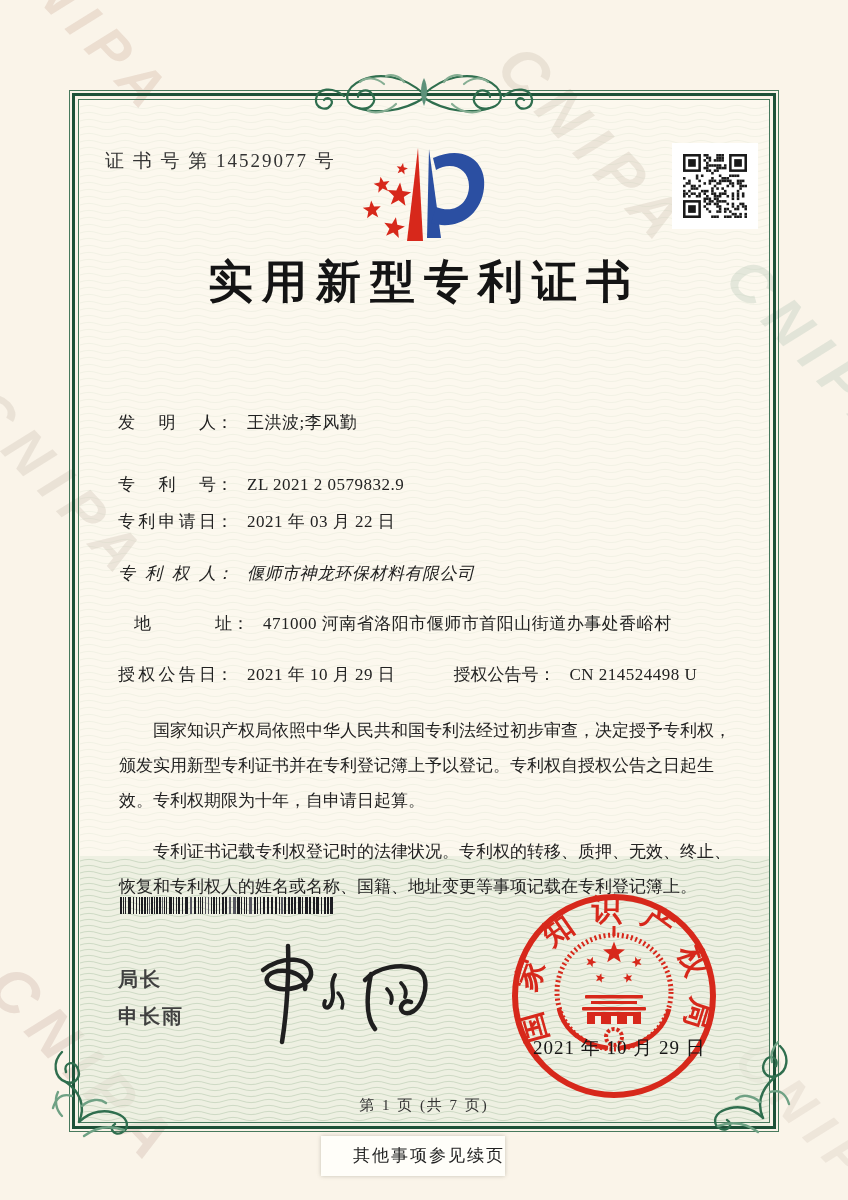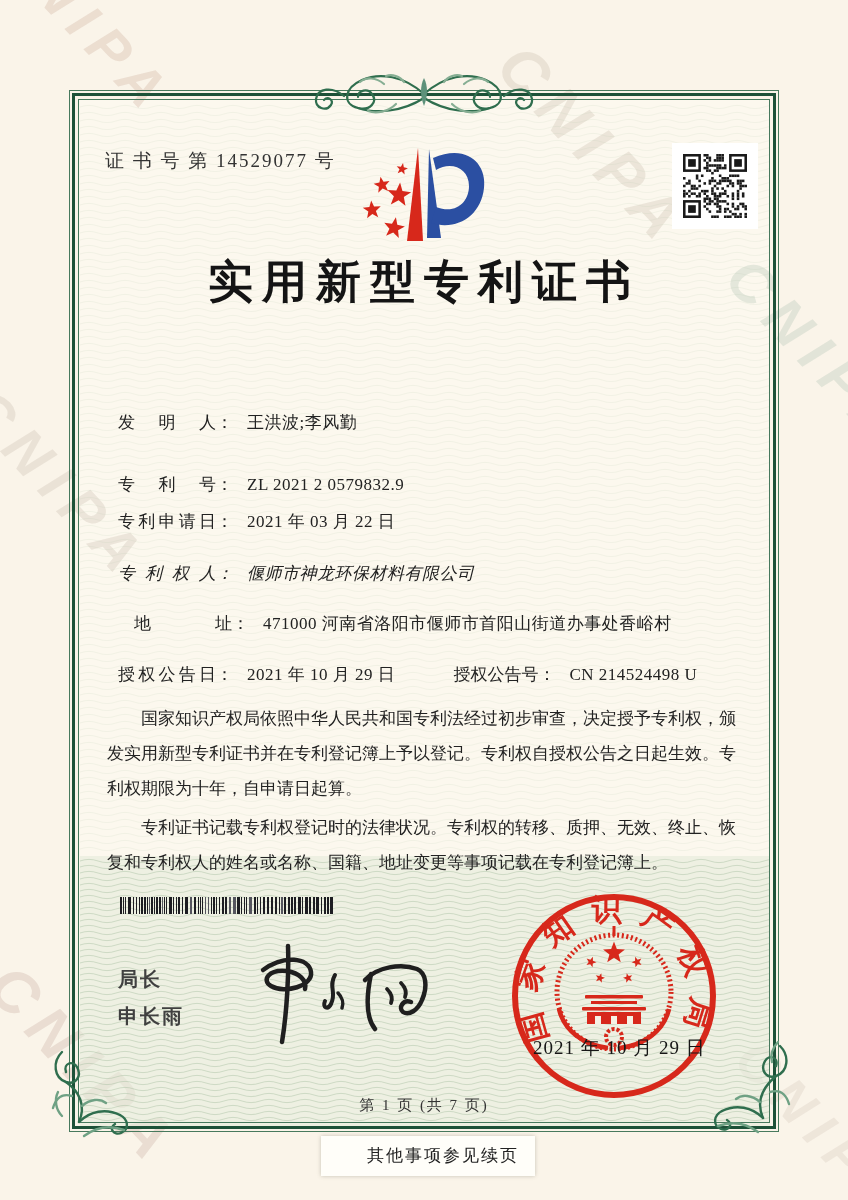--- a/index.html
+++ b/index.html
@@ -21,35 +21,35 @@
   .cert-line{position:absolute;left:105px;top:148px;font-size:19px;color:#333;letter-spacing:2px;}
   .title{position:absolute;left:70px;top:252px;width:708px;text-align:center;font-size:45px;font-weight:bold;
          color:#141414;letter-spacing:9px;}
 
   .row{position:absolute;left:118px;font-size:17px;color:#222;white-space:nowrap;}
   .flabel{display:inline-block;width:98px;text-align:justify;text-align-last:justify;}
   .fval{margin-left:14px;letter-spacing:0.5px;}
   .pair2{margin-left:54px;}
 
   .bodytext{position:absolute;left:103px;top:697px;width:644px;font-size:17px;line-height:35px;color:#222;}
-  .bodytext p{margin:4px;text-indent:2em;}
+  .bodytext p{margin:16px;text-indent:2em;}
 
   .qr-box{position:absolute;left:672px;top:143px;width:86px;height:86px;background:#ffffff;}
   .logo{position:absolute;left:330px;top:138px;width:200px;height:118px;}
 
   .officer{position:absolute;left:118px;font-family:"Liberation Sans","DejaVu Sans",sans-serif;
            font-weight:600;font-size:20px;color:#404040;letter-spacing:2px;}
   .sig{position:absolute;left:225px;top:942px;}
 
   .seal-wrap{position:absolute;left:508px;top:890px;width:212px;height:212px;}
   .seal-date{position:absolute;left:533px;top:1035px;font-size:19px;color:#161616;letter-spacing:1px;white-space:nowrap;}
 
   .page-info{position:absolute;left:70px;top:1096px;width:708px;text-align:center;font-size:15px;color:#333;letter-spacing:2px;}
-  .note-box{position:absolute;left:321px;top:1136px;width:168px;height:40px;background:#fffef9;
-            box-shadow:0 0 4px rgba(80,80,60,0.3);text-align:left;line-height:40px;font-size:17px;color:#222;letter-spacing:2px;padding-left:46px;}
+  .note-box{position:absolute;left:321px;top:1136px;width:184px;height:40px;background:#fffef9;
+            box-shadow:0 0 4px rgba(80,80,60,0.3);text-align:right;line-height:40px;font-size:17px;color:#222;letter-spacing:2px;}
 
   svg{display:block;}
 </style>
 </head>
 <body>
 
 <div class="page">
 
   <div class="paper-inner"></div>
 

